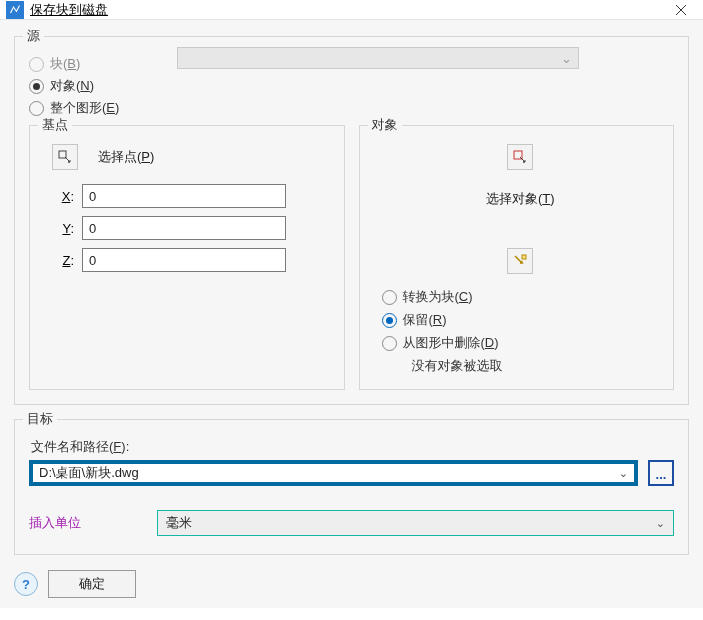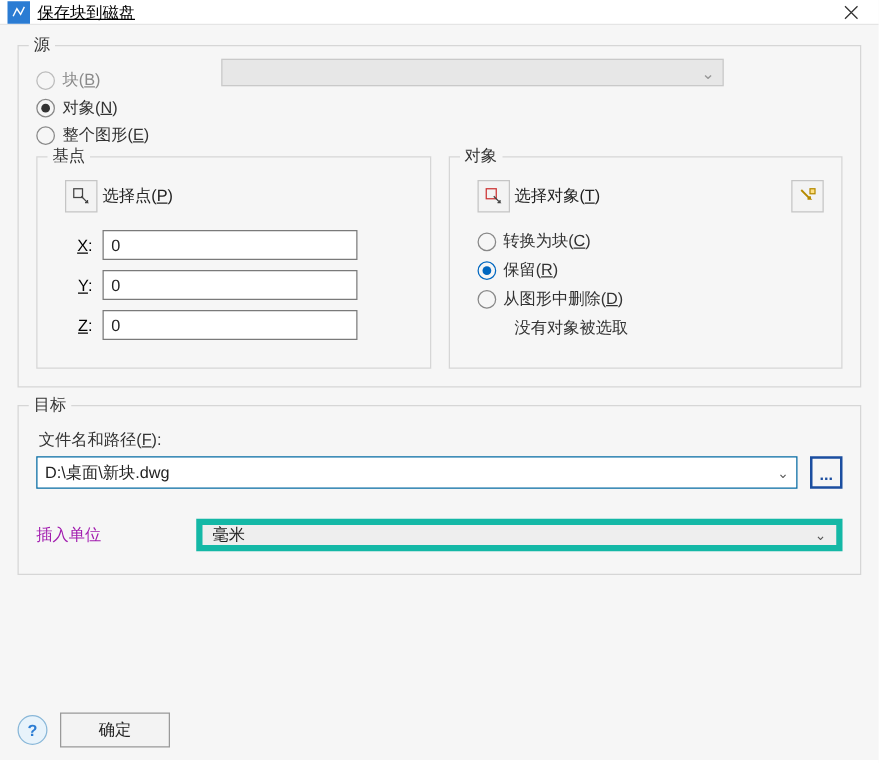--- a/index.html
+++ b/index.html
@@ -17,42 +17,42 @@
 .radio.disabled { border-color: #bbb; }
 .radio.checked::after { content: ""; width: 7px; height: 7px; border-radius: 50%; background: #333; }
 .radio.checked.blue { border-color: #0067c0; }
 .radio.checked.blue::after { background: #0067c0; }
 .radio-label { color: #333; }
 .radio-label.disabled { color: #8a8a8a; }
 .block-select { position: absolute; left: 162px; top: 10px; width: 402px; height: 22px; background: #e7e7e7; border: 1px solid #c9c9c9; display: flex; align-items: center; justify-content: flex-end; padding-right: 6px; color: #888; }
 .block-select .chev { color: #9a9a9a; }
 .two-col { display: flex; gap: 14px; margin-top: 8px; border-radius: 11px; }
 .two-col .fieldset { flex: 1; margin-top: 0; }
-.pick-row { display: flex; align-items: center; gap: 4px; margin: 6px 0 14px 8px; }
-.pick-row.obj { justify-content: center; }
+.pick-row { display: flex; align-items: center; gap: 20px; margin: 6px 0 14px 8px; }
+.pick-row.obj { justify-content: center; flex-direction: column; }
 .icon-btn { width: 26px; height: 26px; border: 1px solid #c5c5c5; background: #f3f3f3; display: flex; align-items: center; justify-content: center; }
 .icon-btn svg { width: 16px; height: 16px; }
 .pick-label { color: #222; }
 .spacer { flex: 1; }
 .coord-row { display: flex; align-items: center; margin: 6px 0 8px 8px; gap: 8px; }
 .coord-row label { width: 22px; text-align: right; }
 .coord-row .underline { text-decoration: underline; }
 .txt { height: 24px; border: 1px solid #7a7a7a; background: #fff; padding: 0 6px; width: 204px; color: #222; }
 .obj-opts { margin-left: 8px; }
 .obj-opts .row-radio { margin: 5px 0; }
 .obj-status { margin-left: 30px; margin-top: 4px; color: #333; }
 .target-label { margin: 6px 0 4px 2px; color: #333; }
 .path-row { display: flex; align-items: center; gap: 10px; }
-.path-combo { flex: 1; height: 26px; border: 1px solid #0369a1; background: #fff; display: flex; align-items: center; padding: 0 6px; position: relative; }
+.path-combo { flex: 1; height: 26px; border: 4px solid #0369a1; background: #fff; display: flex; align-items: center; padding: 0 6px; position: relative; }
 .path-combo .val { flex: 1; color: #222; }
 .path-combo .chev { color: #555; font-size: 11px; }
 .browse-btn { width: 26px; height: 26px; border: 2px solid #1b4ea0; background: #f6f6f6; display: flex; align-items: flex-end; justify-content: center; color: #1b4ea0; font-weight: bold; padding-bottom: 2px; }
 .unit-row { display: flex; align-items: center; margin-top: 24px; }
 .unit-row .lbl { width: 128px; color: #a21caf; }
-.unit-combo { flex: 1; height: 26px; border: 5px solid #14b8a6; background: #eee; display: flex; align-items: center; padding: 0 8px; }
+.unit-combo { flex: 1; height: 26px; border: 1px solid #14b8a6; background: #eee; display: flex; align-items: center; padding: 0 8px; }
 .unit-combo .val { flex: 1; color: #222; }
 .unit-combo .chev { color: #555; font-size: 11px; }
 .footer { display: flex; align-items: center; margin-top: auto; padding-top: 12px; padding-bottom: 4px; }
 .help { width: 24px; height: 24px; border-radius: 50%; border: 1px solid #89b7d8; background: #e8f3fb; display: flex; align-items: center; justify-content: center; color: #2b7cd3; font-weight: bold; font-size: 13px; }
 .btn { width: 88px; height: 28px; border: 1px solid #999; background: #f3f3f3; color: #222; margin-left: 10px; display: flex; align-items: center; justify-content: center; }
 .btn:first-of-type { margin-left: auto; }
 </style>
 </head>
 <body>
 

